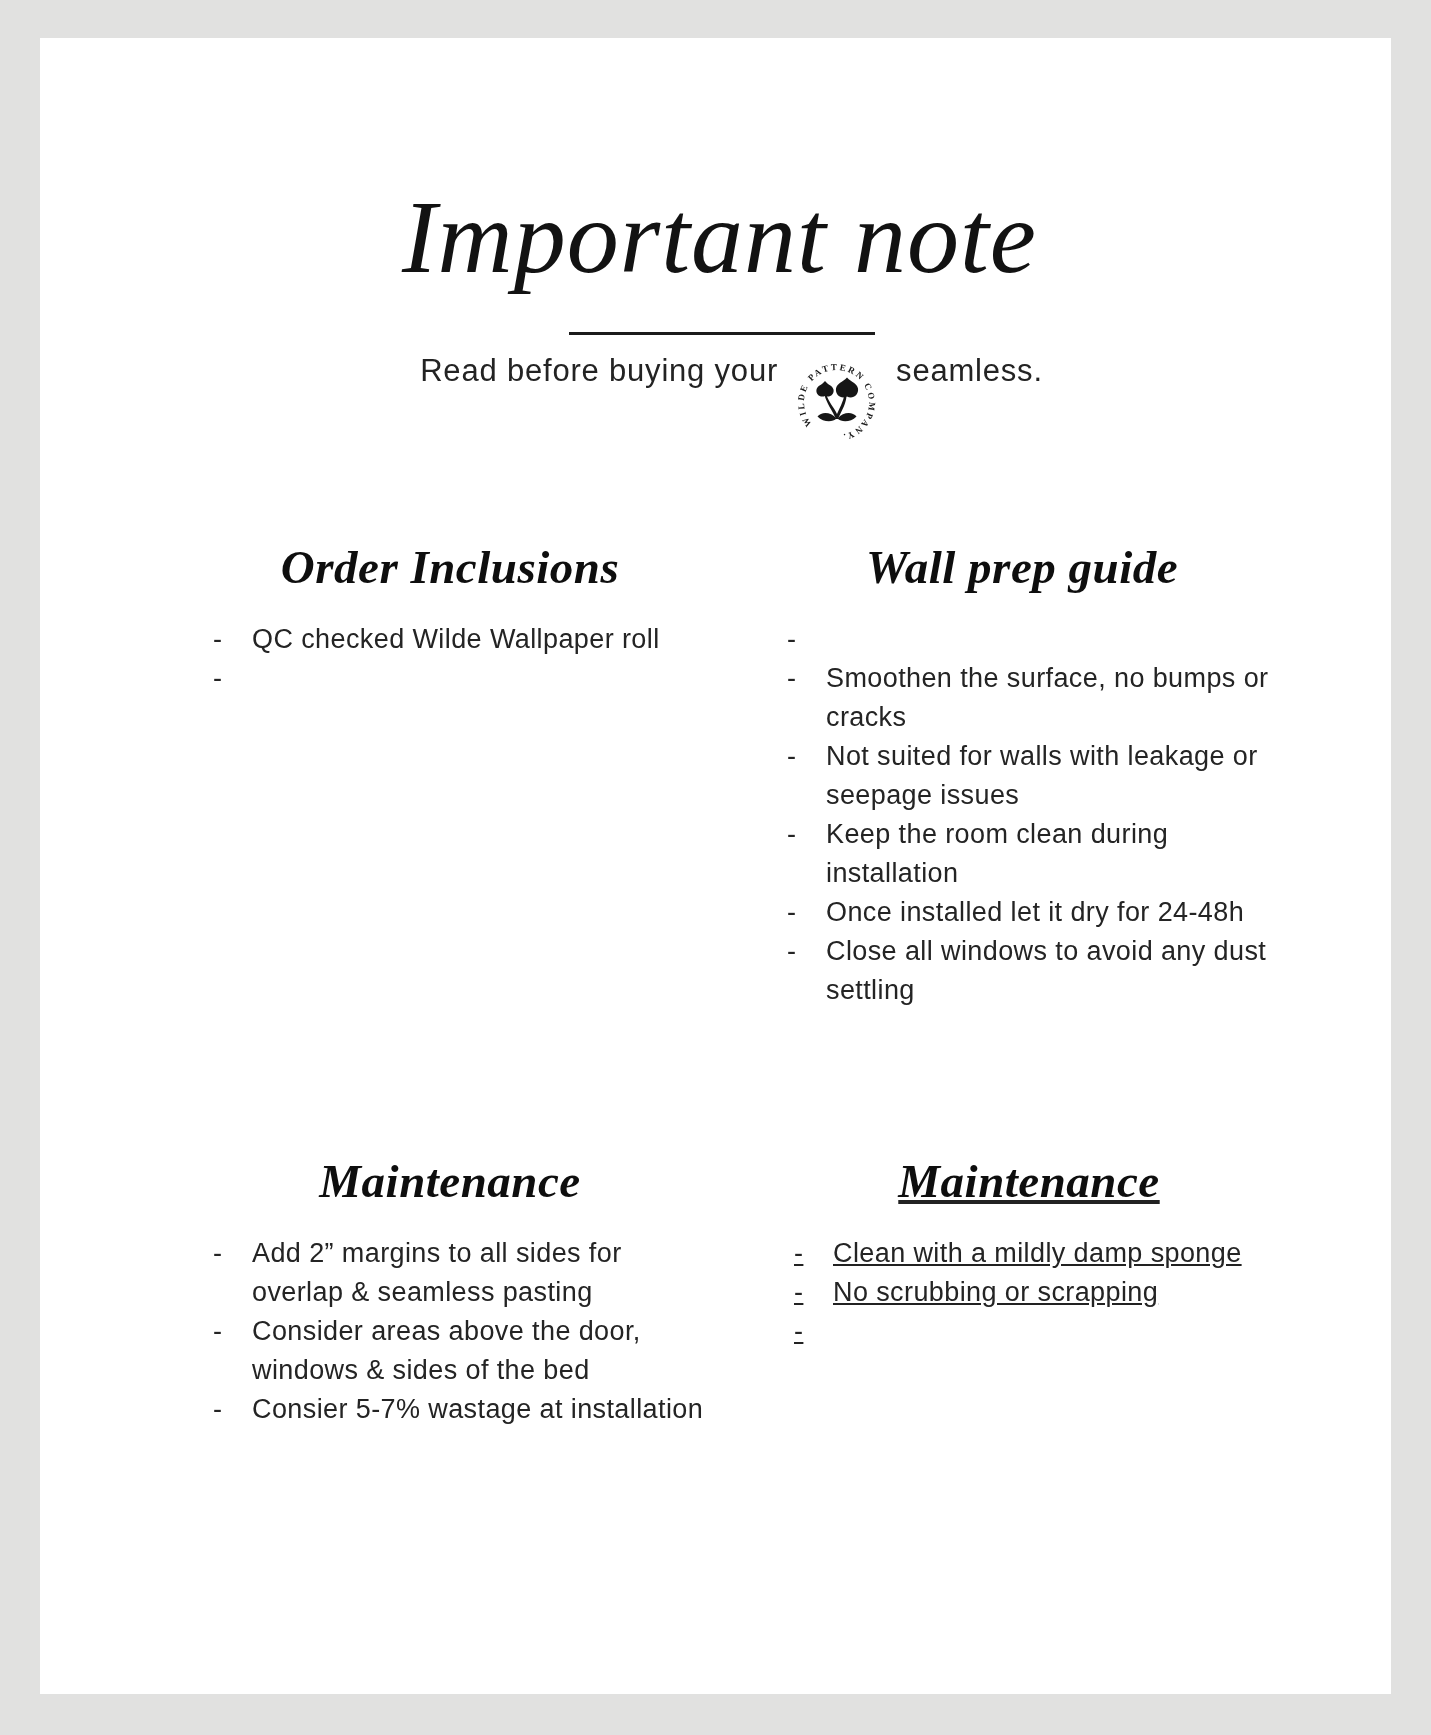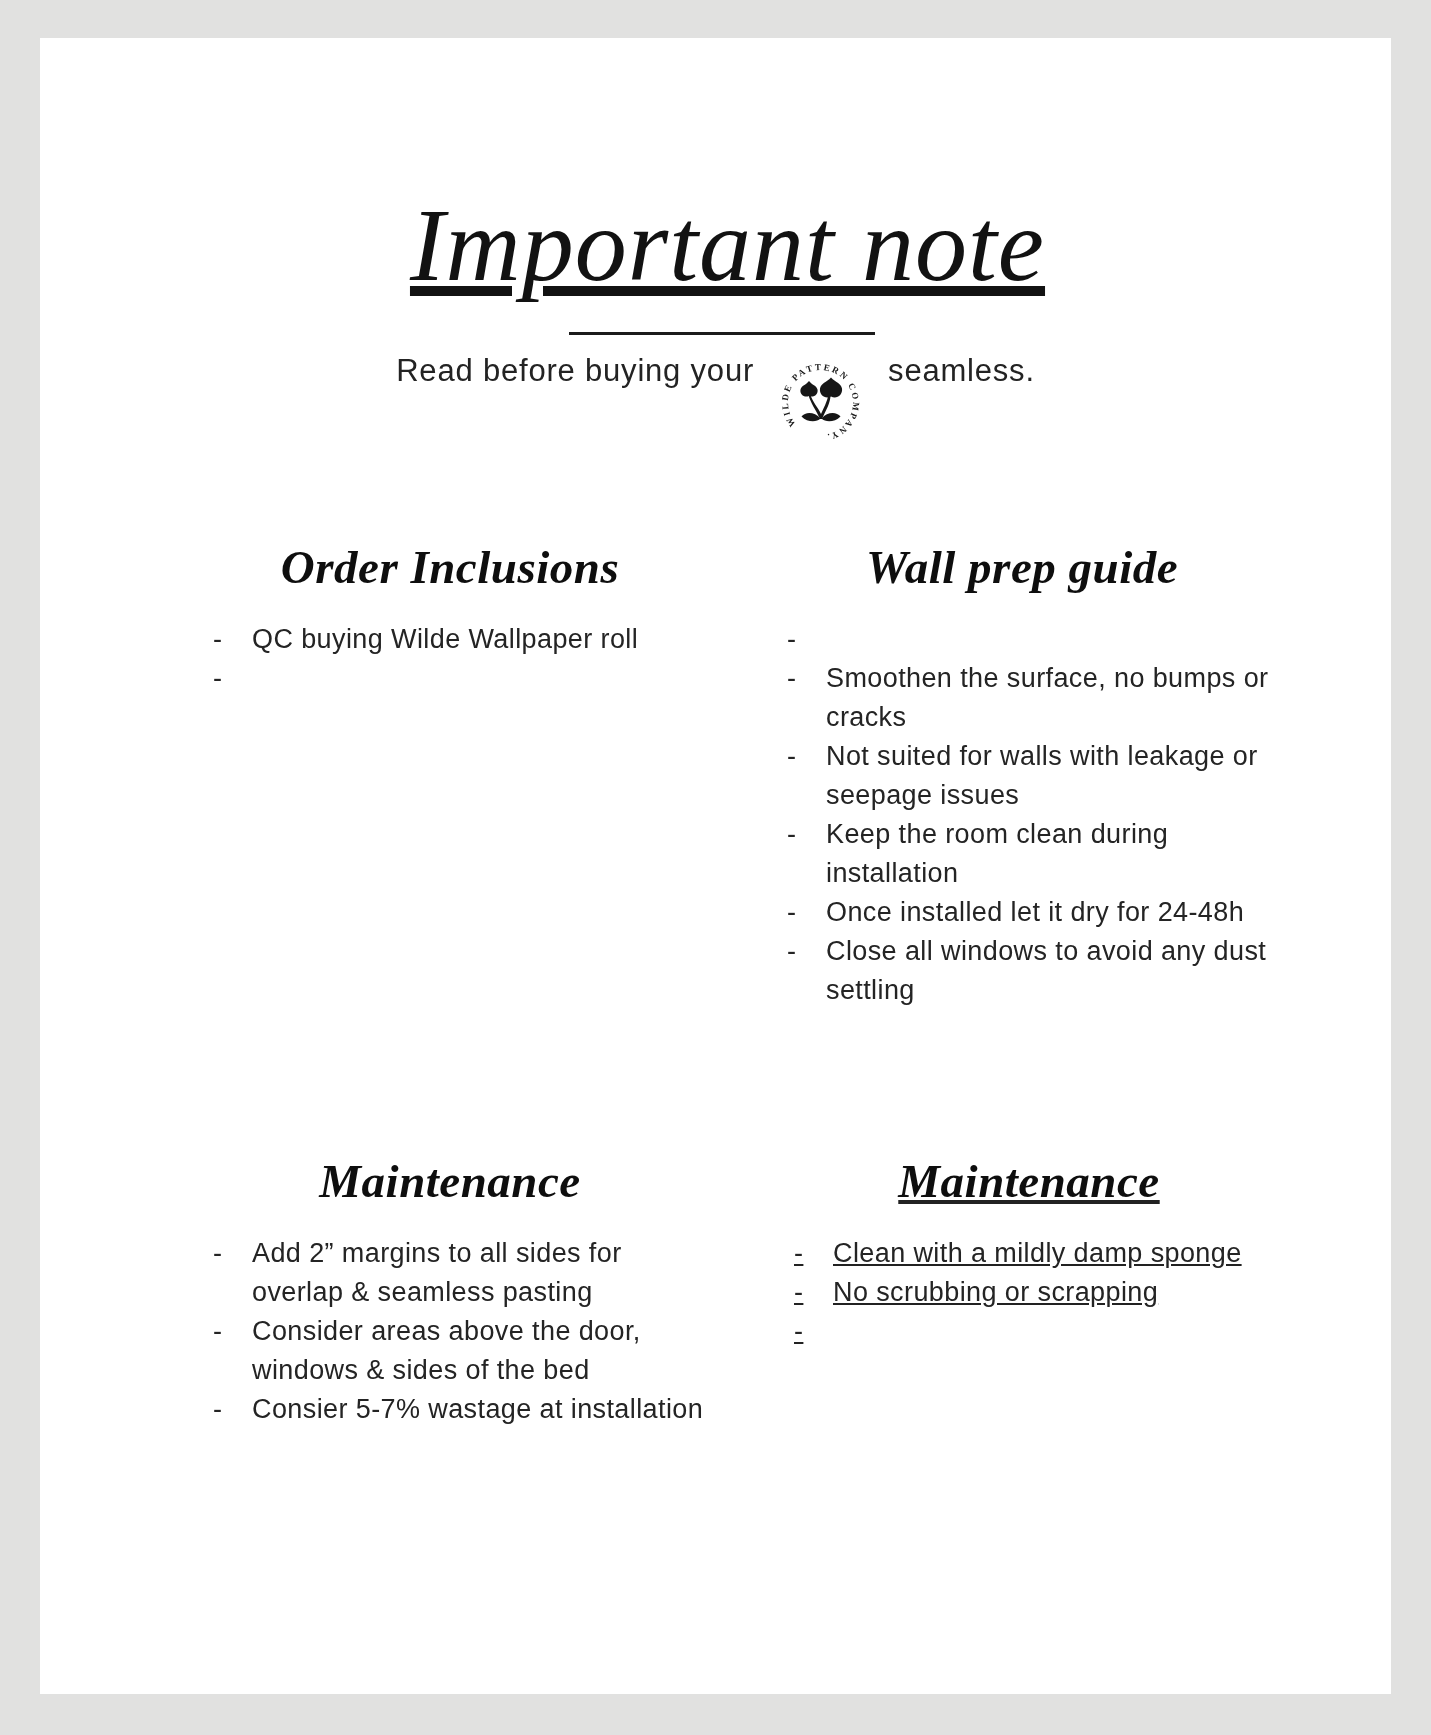--- a/index.html
+++ b/index.html
@@ -16,33 +16,32 @@
     background:#ffffff;
   }
   .main-title{
     position:absolute;top:130px;left:0;width:100%;
     text-align:center;
     font-family:"Liberation Serif","DejaVu Serif",serif;
     font-style:italic;font-weight:400;
     font-size:104px;line-height:130px;
     color:#121212;
     letter-spacing:1px;
-    margin:12px;
-    text-decoration:underline;
+    margin:4px;
   }
   .divider{
     position:absolute;top:294px;left:50%;
     transform:translateX(-8px) translateX(-50%);
     margin-left:14px;
     width:306px;height:3px;background:#1b1b1b;
   }
   .subtitle-row{
-    position:absolute;top:312px;left:0;width:100%;
+    position:absolute;top:312px;left:16px;width:100%;
     display:flex;justify-content:center;align-items:flex-start;
-    gap:24px;
+    gap:16px;
   }
   .subtitle-text{
     font-size:31px;line-height:42px;letter-spacing:0.8px;color:#232323;
   }
   .logo{flex:none;margin-top:10px;}
   .logo svg{display:block;}
   .logo .ring{
     font-family:"Liberation Serif","DejaVu Serif",serif;
     font-size:9px;font-weight:700;letter-spacing:2.1px;
     fill:#1a1a1a;
@@ -102,21 +101,21 @@
       </svg>
     </span>
     <span class="subtitle-text">seamless.</span>
   </div>
 
   <div class="section sec-order">
     <h2>Order Inclusions</h2>
     <ul>
         <li>
           <span class="dash">-</span>
-          <span class="btext">QC buying Wilde Wallpaper roll</span>
+          <span class="btext">QC checked Wilde Wallpaper roll</span>
         </li>
         <li>
           <span class="dash">-</span>
         </li>
       </ul>
   </div>
 
   <div class="section sec-wallprep">
     <h2>Wall prep guide</h2>
     <ul>

